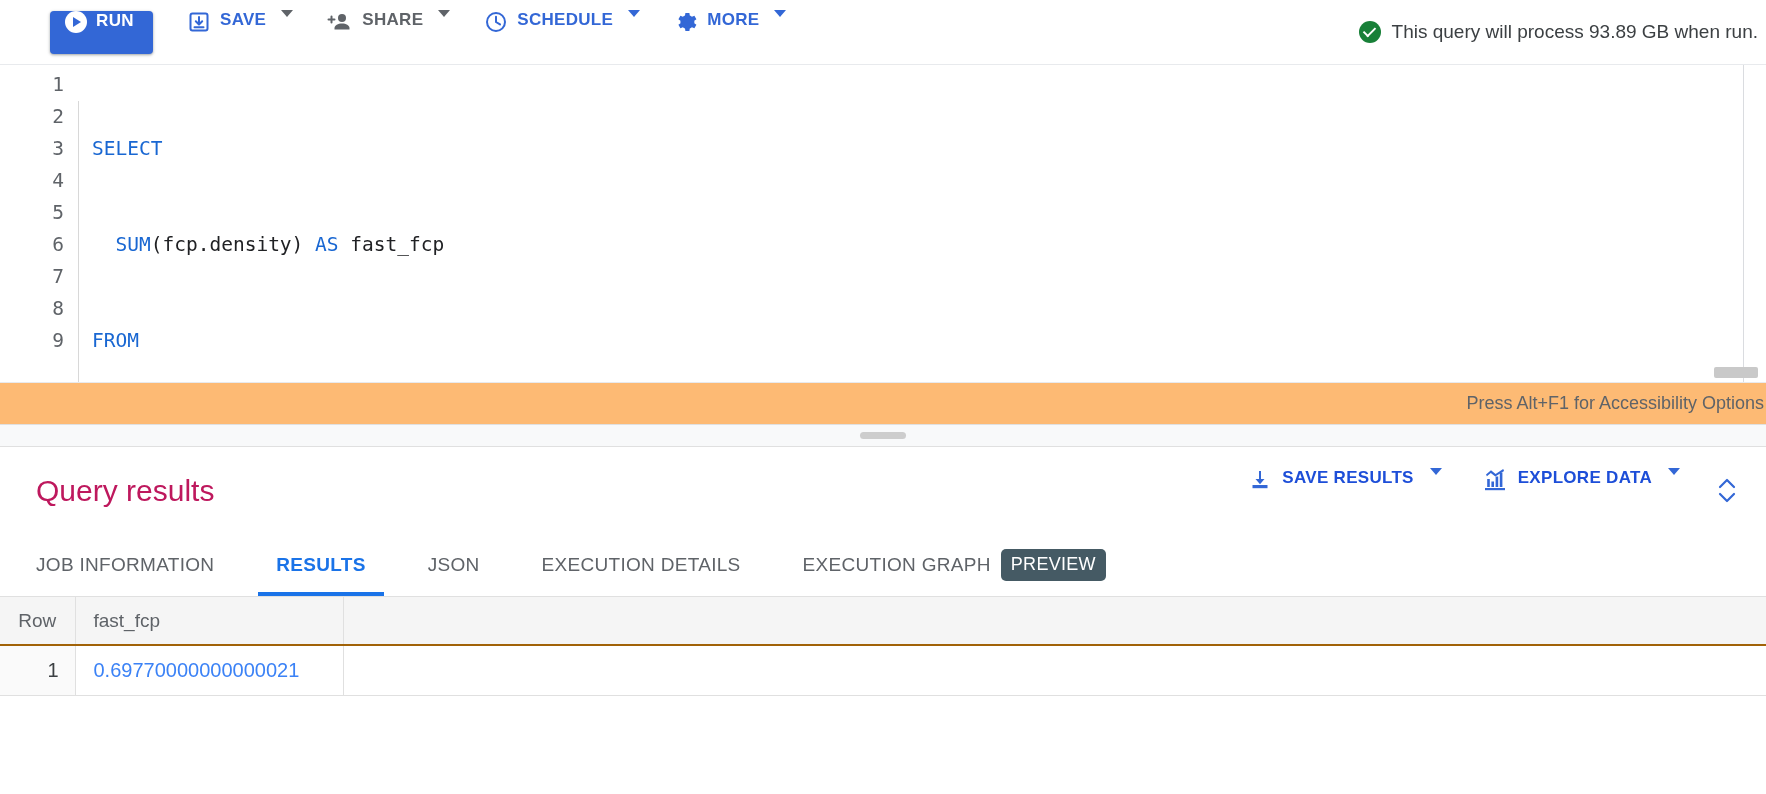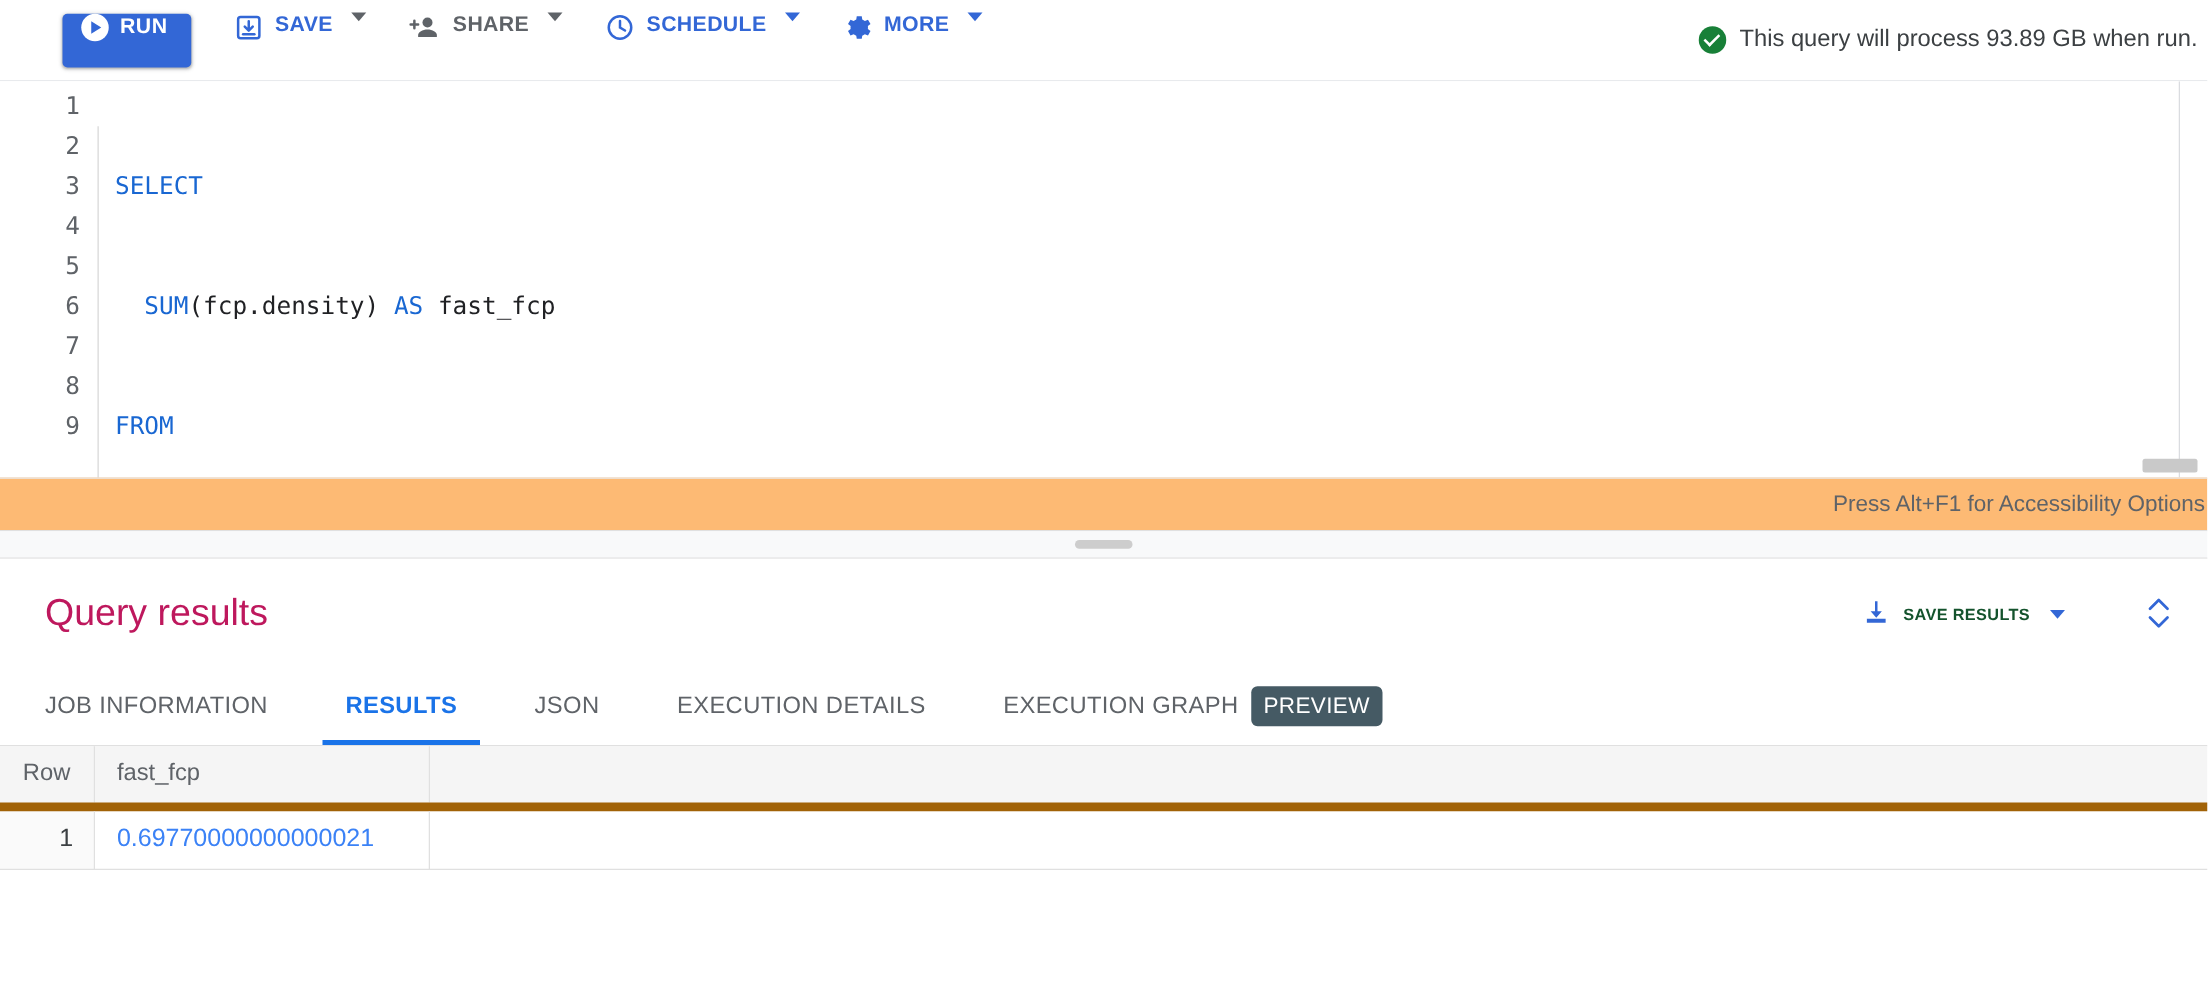--- a/index.html
+++ b/index.html
@@ -178,22 +178,22 @@
   .results-title {
     font-size: 30px;
     color: #be185d;
     font-weight: normal;
   }
   .rh-actions {
     margin-left: auto;
     display: flex; align-items: center;
   }
   .rh-btn {
-    display: flex; align-items: center; gap: 10px;
-    color: #14532d; font-size: 13px; font-weight: bold;
+    display: flex; gap: 10px;
+    color: #1d4ed8; font-size: 17px; font-weight: bold;
     letter-spacing: .3px;
     background: none; border: none; cursor: pointer;
     padding: 0 6px; height: 46px;
     font-family: "Liberation Sans", sans-serif;
     white-space: nowrap;
   }
   .expand-btn {
     background: none; border: none; cursor: pointer;
     padding: 0 14px 0 30px; display: flex; align-items: center;
   }
@@ -235,21 +235,21 @@
 
   
   .rtable { width: 100%; border-collapse: collapse; }
   .rtable th {
     background: #f5f5f5;
     color: #5f6368;
     font-weight: normal;
     font-size: 19px;
     text-align: left;
     height: 48px;
-    border-bottom: 7px solid #a16207;
+    border-bottom: 2px solid #a16207;
     border-right: 1px solid #e0e0e0;
     padding: 0 18px;
   }
   .rtable th.row-col { text-align: center; width: 75px; padding: 0; }
   .rtable th.fill { width: auto; border-right: 1px solid #e0e0e0; }
   .rtable th.last { border-right: none; }
   .rtable td {
     font-size: 20px;
     color: #3b82f6;
     height: 50px;
@@ -384,20 +384,31 @@
           <path d="M11 3h2v8h3.5L12 16.2 7.5 11H11V3z"></path>
           <path d="M4.5 17h15v3.2h-15z"></path>
         </svg>
       </span>
       <span>SAVE RESULTS</span>
       <span class="caret blue"></span>
     </button>
 
     <div class="spacer-28"></div>
 
+    <button class="rh-btn">
+      <span>
+        <svg width="26" height="24" viewBox="0 0 26 24" fill="#3367d6">
+          <path d="M3 20h20v2.2H3z"></path>
+          <path d="M5.2 11h2.6v8H5.2zM9.4 13.6H12V19H9.4zM13.6 8.4h2.6V19h-2.6zM17.8 4.6h2.6V19h-2.6z"></path>
+          <path d="M4 6.6L9 2.3l4.6 3.6L21.2 1l.9 1.9-8.8 5.5L8.8 4.9 4.9 8.3z"></path>
+        </svg>
+      </span>
+      <span>EXPLORE DATA</span>
+      <span class="caret blue"></span>
+    </button>
 
     <button class="expand-btn">
       <span>
         <svg width="22" height="30" viewBox="0 0 22 30" fill="none" stroke="#3367d6" stroke-width="2.2" stroke-linecap="round" stroke-linejoin="round">
           <path d="M4 12l7-7 7 7"></path>
           <path d="M4 19l7 7 7-7"></path>
         </svg>
       </span>
     </button>
   </div>

